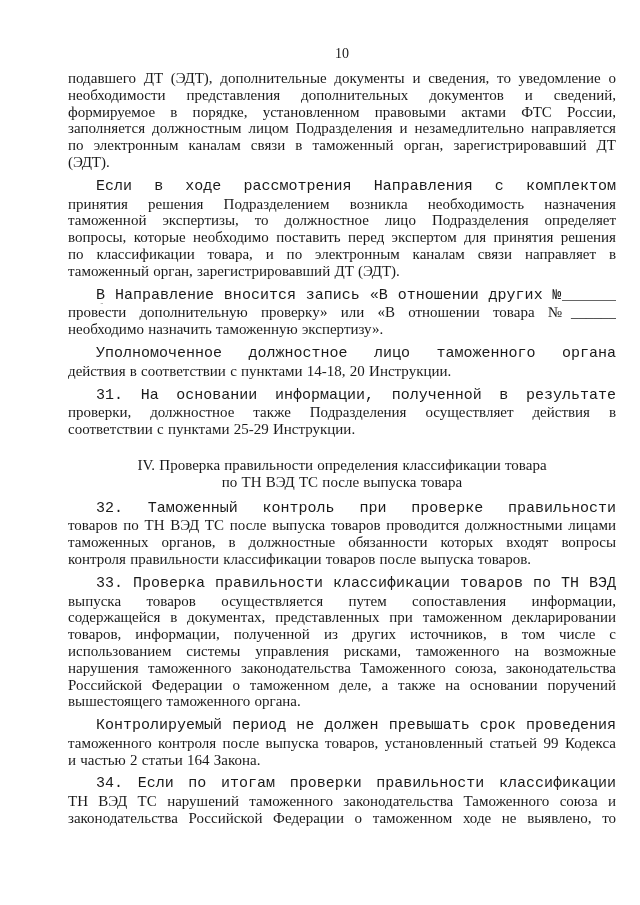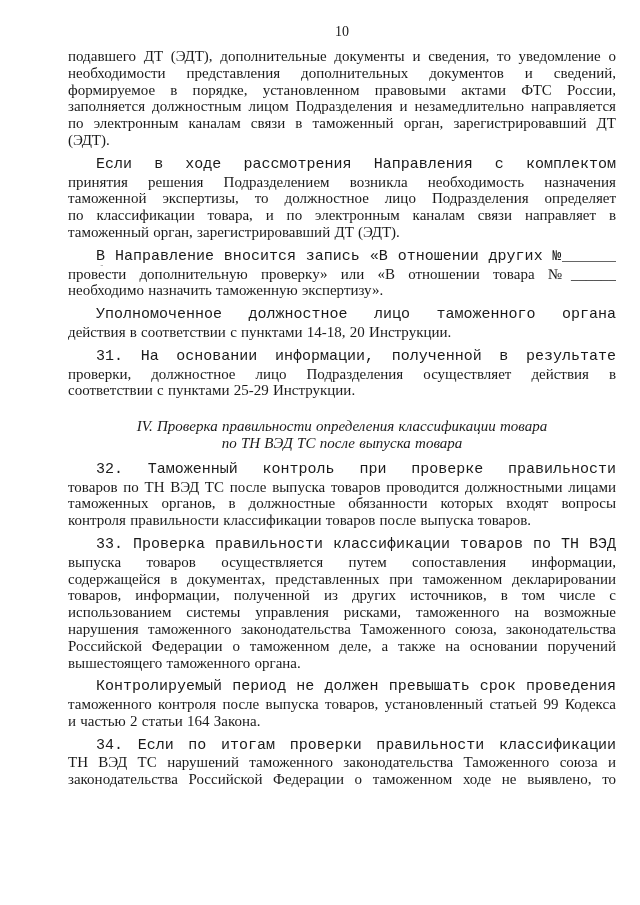--- a/index.html
+++ b/index.html
@@ -12,21 +12,21 @@
     height: 905px;
     overflow: hidden;
     font-family: "Liberation Serif", "DejaVu Serif", serif;
     color: #1a1a1a;
   }
   .page {
     position: relative;
     width: 640px;
     height: 905px;
     box-sizing: border-box;
-    padding: 25px 16px 0 60px;
+    padding: 47px 16px 0 60px;
     background: #ffffff;
   }
   .pagenum {
     font-size: 14px;
     line-height: 14px;
     text-align: center;
     margin-bottom: 9px;
   }
   .block { margin: 8px; padding: 0; }
   .line {
@@ -43,56 +43,56 @@
     text-align-last: left;
   }
   .line.indent { text-indent: 28px; font-family: Liberation Mono, monospace; }
   .block.heading {
     margin-top: 19px;
     margin-bottom: 10px;
   }
   .block.heading .line {
     text-align: center;
     text-align-last: center;
-    font-style: italic;
   }
 </style>
 </head>
 <body>
 
 <div class="page">
   <div class="pagenum">10</div>
   <div id="doc-body">
       <div class="block paragraph">
         <div class="line">подавшего ДТ (ЭДТ), дополнительные документы и сведения, то уведомление о</div>
         <div class="line">необходимости представления дополнительных документов и сведений,</div>
         <div class="line">формируемое в порядке, установленном правовыми актами ФТС России,</div>
         <div class="line">заполняется должностным лицом Подразделения и незамедлительно направляется</div>
         <div class="line">по электронным каналам связи в таможенный орган, зарегистрировавший ДТ</div>
         <div class="line jleft">(ЭДТ).</div>
       </div>
       <div class="block paragraph">
         <div class="line indent">Если в ходе рассмотрения Направления с комплектом документов для</div>
         <div class="line">принятия решения Подразделением возникла необходимость назначения</div>
         <div class="line">таможенной экспертизы, то должностное лицо Подразделения  определяет</div>
+        <div class="line">вопросы, которые необходимо поставить перед экспертом для принятия решения</div>
         <div class="line">по классификации товара, и по электронным каналам связи направляет в</div>
         <div class="line jleft">таможенный орган, зарегистрировавший ДТ (ЭДТ).</div>
       </div>
       <div class="block paragraph">
         <div class="line indent">В Направление вносится запись «В отношении других №______ необходимо</div>
         <div class="line">провести дополнительную проверку» или «В отношении товара №______</div>
         <div class="line jleft">необходимо назначить таможенную экспертизу».</div>
       </div>
       <div class="block paragraph">
         <div class="line indent">Уполномоченное должностное лицо таможенного органа осуществляет</div>
         <div class="line jleft">действия в соответствии с пунктами 14-18, 20 Инструкции.</div>
       </div>
       <div class="block paragraph">
         <div class="line indent">31. На основании информации, полученной в результате дополнительной</div>
-        <div class="line">проверки, должностное лицо Подразделения осуществляет действия в</div>
+        <div class="line">проверки, должностное также Подразделения осуществляет действия в</div>
         <div class="line jleft">соответствии с пунктами 25-29 Инструкции.</div>
       </div>
       <div class="block heading">
         <div class="line">IV. Проверка правильности определения классификации товара</div>
         <div class="line">по ТН ВЭД ТС после выпуска товара</div>
       </div>
       <div class="block paragraph">
         <div class="line indent">32. Таможенный контроль при проверке правильности классификации</div>
         <div class="line">товаров по ТН ВЭД ТС после выпуска товаров проводится должностными лицами</div>
         <div class="line">таможенных органов, в должностные обязанности которых входят вопросы</div>

